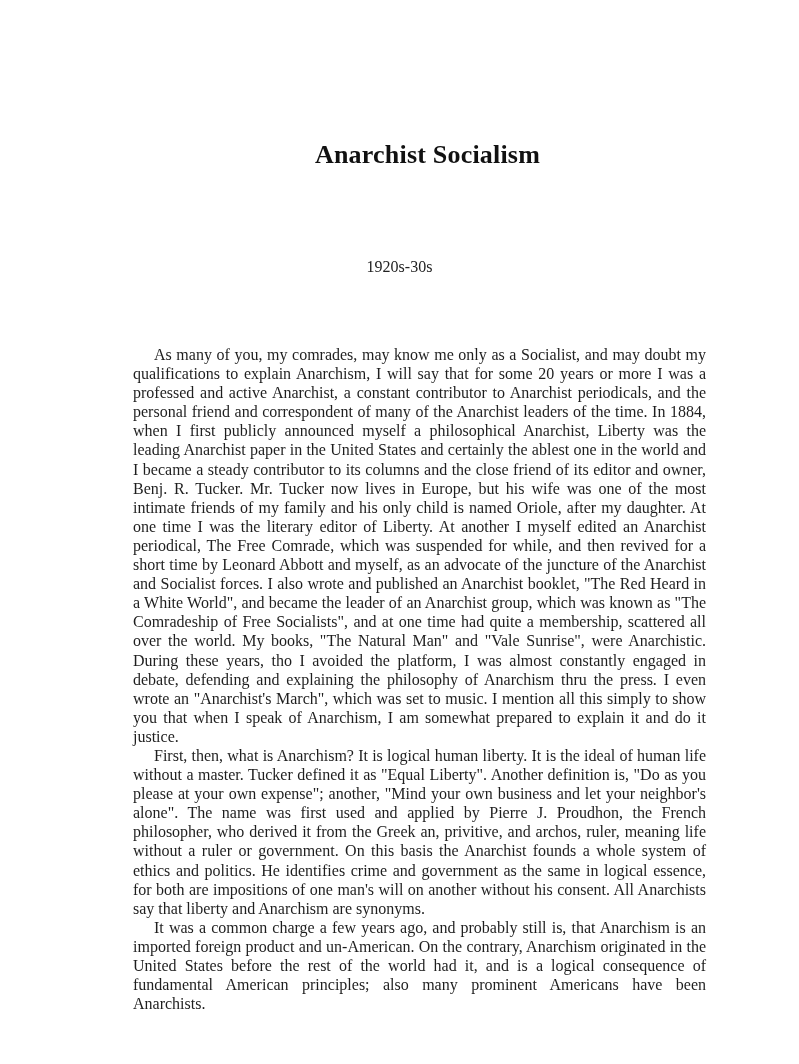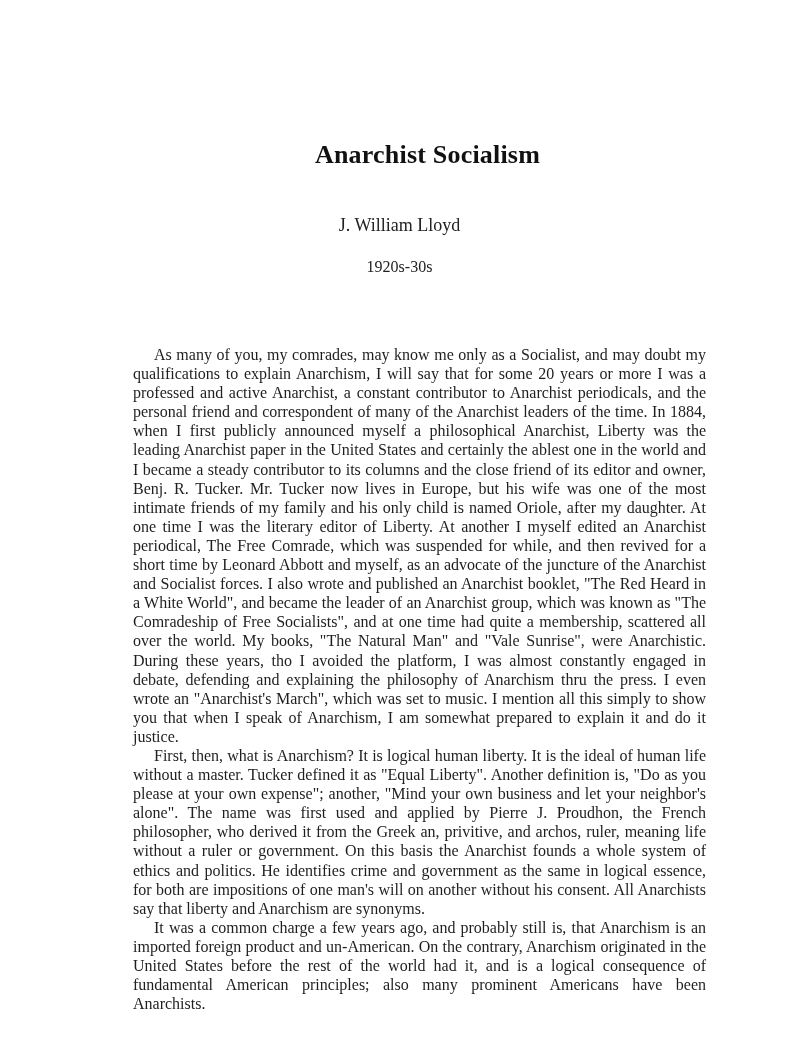--- a/index.html
+++ b/index.html
@@ -67,21 +67,20 @@
     .body-text p {
       margin: 0;
       text-indent: 21px;
     }
   </style>
 </head>
 <body>
 
 <div class="page">
   <h1 class="title">Anarchist Socialism</h1>
-  <div class="author">J. William Lloyd</div>
   <div class="date">1920s-30s</div>
 
   <div class="body-text" lang="en">
     <p>As many of you, my comrades, may know me only as a Socialist, and may doubt my qualifications to explain Anarchism, I will say that for some 20 years or more I was a professed and active Anarchist, a constant contributor to Anarchist periodicals, and the personal friend and correspondent of many of the Anarchist leaders of the time. In 1884, when I first publicly announced myself a philosophical Anarchist, Liberty was the leading Anarchist paper in the United States and certainly the ablest one in the world and I became a steady contributor to its columns and the close friend of its editor and owner, Benj. R. Tucker. Mr. Tucker now lives in Europe, but his wife was one of the most intimate friends of my family and his only child is named Oriole, after my daughter. At one time I was the literary editor of Liberty. At another I myself edited an Anarchist periodical, The Free Comrade, which was suspended for while, and then revived for a short time by Leonard Abbott and myself, as an advocate of the juncture of the Anarchist and Socialist forces. I also wrote and published an Anarchist booklet, "The Red Heard in a White World", and became the leader of an Anarchist group, which was known as "The Comradeship of Free Socialists", and at one time had quite a membership, scattered all over the world. My books, "The Natural Man" and "Vale Sunrise", were Anarchistic. During these years, tho I avoided the platform, I was almost constantly engaged in debate, defending and explaining the philosophy of Anarchism thru the press. I even wrote an "Anarchist's March", which was set to music. I mention all this simply to show you that when I speak of Anarchism, I am somewhat prepared to explain it and do it justice.</p>
     <p>First, then, what is Anarchism? It is logical human liberty. It is the ideal of human life without a master. Tucker defined it as "Equal Liberty". Another definition is, "Do as you please at your own expense"; another, "Mind your own business and let your neighbor's alone". The name was first used and applied by Pierre J. Proudhon, the French philosopher, who derived it from the Greek an, privitive, and archos, ruler, meaning life without a ruler or government. On this basis the Anarchist founds a whole system of ethics and politics. He identifies crime and government as the same in logical essence, for both are impositions of one man's will on another without his consent. All Anarchists say that liberty and Anarchism are synonyms.</p>
     <p>It was a common charge a few years ago, and probably still is, that Anarchism is an imported foreign product and un-American. On the contrary, Anarchism originated in the United States before the rest of the world had it, and is a logical consequence of fundamental American principles; also many prominent Americans have been Anarchists.</p>
   </div>
 </div>
 
 </body></html>

